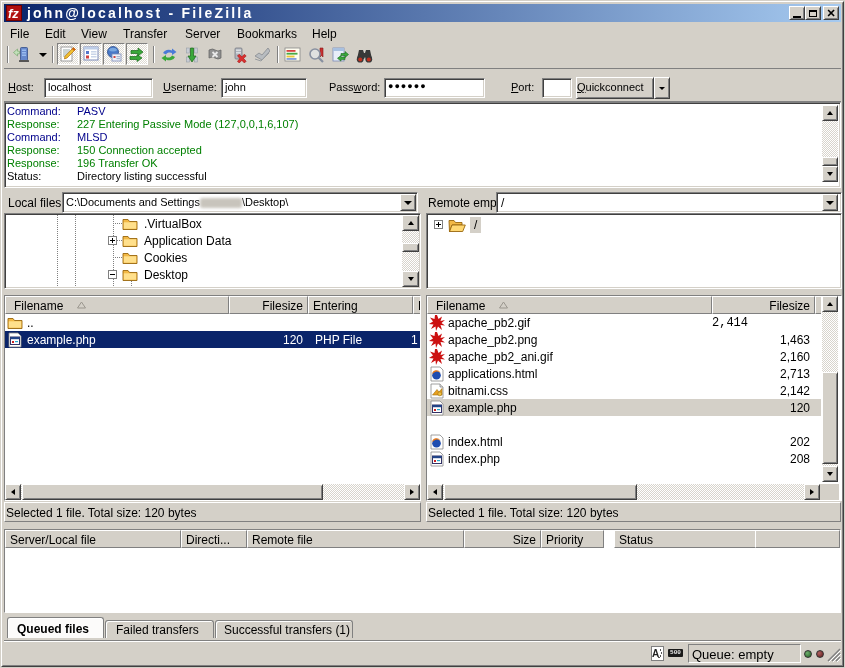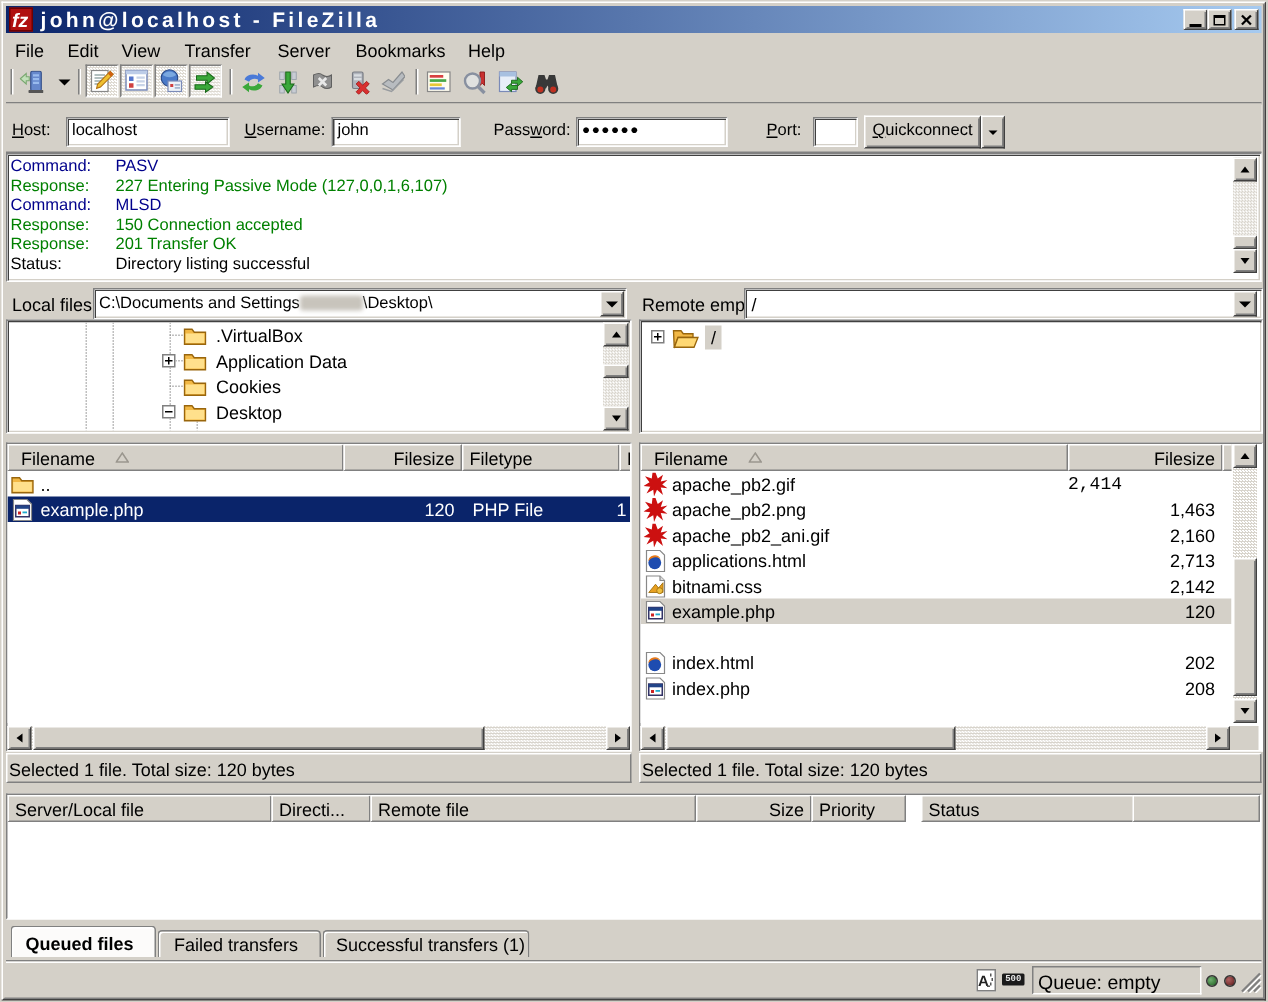--- a/index.html
+++ b/index.html
@@ -174,37 +174,37 @@
 
 <div class="abs" style="left:4px;top:69px;width:837px;height:33px;background:#D4D0C8;border-bottom:1px solid #808080;box-shadow:0 1px 0 #fff;"></div>
 <div class="abs" style="left:8px;top:81px;font-size:11px;"><u>H</u>ost:</div>
 <div class="abs sunken" style="left:44px;top:78px;width:109px;height:20px;padding:2px 3px;font-size:11px;">localhost</div>
 <div class="abs" style="left:163px;top:81px;font-size:11px;"><u>U</u>sername:</div>
 <div class="abs sunken" style="left:221px;top:78px;width:86px;height:20px;padding:2px 3px;font-size:11px;">john</div>
 <div class="abs" style="left:329px;top:81px;font-size:11px;">Pass<u>w</u>ord:</div>
 <div class="abs sunken" style="left:384px;top:78px;width:101px;height:20px;padding:2px 3px;font-size:9px;letter-spacing:1px;">●●●●●●</div>
 <div class="abs" style="left:511px;top:81px;font-size:11px;"><u>P</u>ort:</div>
 <div class="abs sunken" style="left:542px;top:78px;width:30px;height:20px;"></div>
-<div class="abs raised" style="left:576px;top:77px;width:78px;height:22px;text-align:center;padding-top:3px;font-size:11px;"><u>Q</u>uickconnect</div>
+<div class="abs raised" style="left:576px;top:77px;width:78px;height:22px;padding-top:3px;font-size:11px;"><u>Q</u>uickconnect</div>
 <div class="abs raised" style="left:654px;top:77px;width:16px;height:22px;display:flex;align-items:center;justify-content:center;">
     <div class="arr" style="border-left:3px solid transparent;border-right:3px solid transparent;border-top:3px solid #000;"></div>
   </div>
 
 <div class="abs sunken" style="left:4px;top:102px;width:837px;height:86px;"></div>
 <div class="abs" style="left:6px;top:104px;width:812px;height:82px;background:#fff;line-height:13px;font-size:11px;">
   <div style="position:absolute;left:1px;top:1px;color:#00008B;">Command:</div>
     <div style="position:absolute;left:71px;top:1px;color:#00008B;">PASV</div>
   <div style="position:absolute;left:1px;top:14px;color:#008000;">Response:</div>
     <div style="position:absolute;left:71px;top:14px;color:#008000;">227 Entering Passive Mode (127,0,0,1,6,107)</div>
   <div style="position:absolute;left:1px;top:27px;color:#00008B;">Command:</div>
     <div style="position:absolute;left:71px;top:27px;color:#00008B;">MLSD</div>
   <div style="position:absolute;left:1px;top:40px;color:#008000;">Response:</div>
     <div style="position:absolute;left:71px;top:40px;color:#008000;">150 Connection accepted</div>
   <div style="position:absolute;left:1px;top:53px;color:#008000;">Response:</div>
-    <div style="position:absolute;left:71px;top:53px;color:#008000;">201 Transfer OK</div>
+    <div style="position:absolute;left:71px;top:53px;color:#008000;">196 Transfer OK</div>
   <div style="position:absolute;left:1px;top:66px;color:#000;">Status:</div>
     <div style="position:absolute;left:71px;top:66px;color:#000;">Directory listing successful</div>
 </div>
 
 <div class="abs" style="left:822px;top:105px;width:16px;height:77px;" id="sb-log">
   <div class="dither" style="position:absolute;inset:0;"></div>
   <div class="sbbtn" style="left:0;top:0;width:16px;height:16px;">
       <div class="arr" style="border-left:3px solid transparent;border-right:3px solid transparent;border-bottom:4px solid #000;"></div>
     </div>
   <div class="sbbtn" style="left:0;top:52px;width:16px;height:9px;"></div>
@@ -291,21 +291,21 @@
     <span style="margin-left:4px;background:#D4D0C8;padding:1px 4px;">/</span>
   </div>
 </div>
 
 <div class="abs" style="left:4px;top:295px;width:417px;height:206px;border:1px solid #808080;border-right-color:#fff;border-bottom-color:#fff;background:#fff;"></div>
 <div class="abs" style="left:5px;top:296px;width:415px;height:18px;overflow:hidden;" id="lhdr">
   <div class="hdrcell" style="left:0;width:224px;padding-left:8px;">Filename&nbsp;&nbsp;&nbsp;&nbsp;<svg width="9" height="8" viewBox="0 0 9 8" style="vertical-align:1px;">
         <path d="M4.5 1 L8.5 7 H0.5 z" fill="#D4D0C8" stroke="#9a968e" stroke-width="1"></path>
       </svg></div>
   <div class="hdrcell" style="left:224px;width:79px;text-align:right;">Filesize</div>
-  <div class="hdrcell" style="left:303px;width:105px;">Filetype</div>
+  <div class="hdrcell" style="left:303px;width:105px;">Entering</div>
   <div class="hdrcell" style="left:408px;width:40px;">L</div>
 </div>
 <div class="abs" style="left:5px;top:314px;width:415px;height:168px;background:#fff;overflow:hidden;" id="llist">
   <div class="row" style="left:0;top:0;width:415px;">
     <svg width="16" height="16" viewBox="0 0 16 16" style="margin-left:2px;">
         <path d="M1 3.5 h5 l1.5 2 H15 V13.5 H1 z" fill="#F2B845" stroke="#99660D" stroke-width="0.9"></path>
         <path d="M1.8 6.3 H14.2 V12.7 H1.8 z" fill="#FFE08C"></path>
       </svg>
     <span style="margin-left:4px;">..</span>
   </div>

